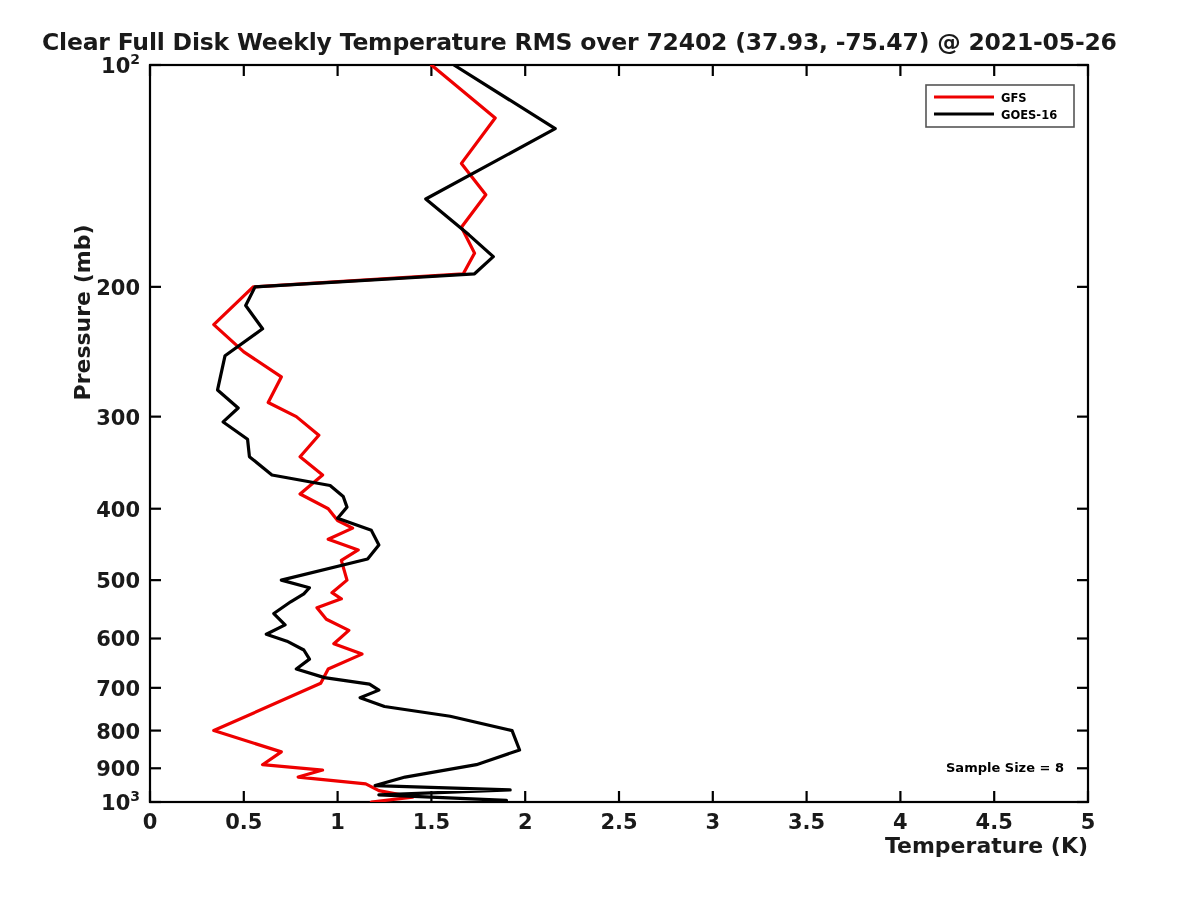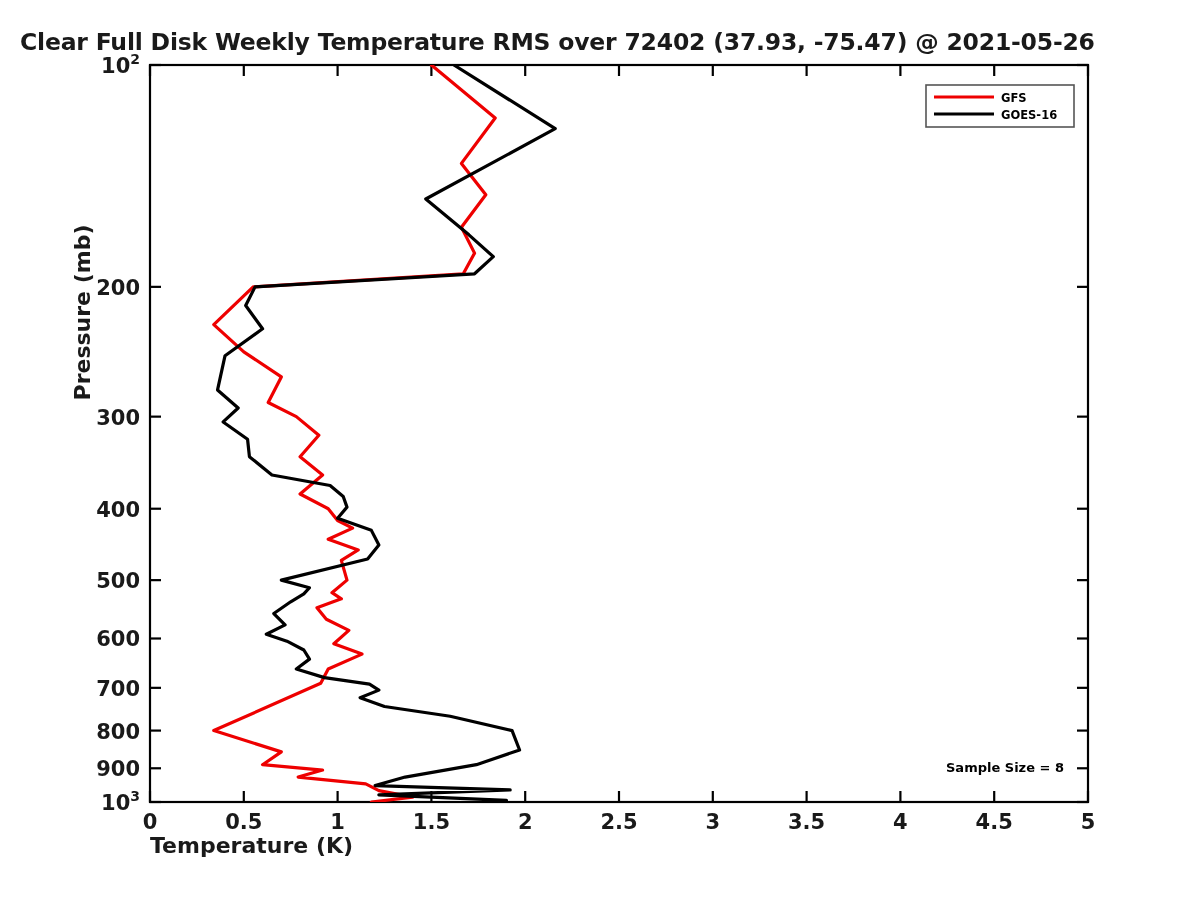--- a/index.html
+++ b/index.html
@@ -4,33 +4,33 @@
 <style>
   html,body{margin:0;padding:0;}
   body{
     width:1200px;height:900px;
     background:#ffffff;
     font-family:"DejaVu Sans","Liberation Sans",sans-serif;
     overflow:hidden;
   }
   #figure{position:relative;width:1200px;height:900px;}
   #plot-title{
-    position:absolute;left:20px;top:28px;
+    position:absolute;left:42px;top:28px;
     font-size:23.5px;font-weight:bold;color:#1a1a1a;
     white-space:nowrap;letter-spacing:-0.2px;
   }
   #chart-svg{position:absolute;left:0;top:0;}
   #ylabel{
     position:absolute;left:-48px;top:300px;width:260px;
     transform:rotate(-90deg);transform-origin:center center;
     text-align:center;font-size:22px;font-weight:bold;color:#1a1a1a;
   }
   #xlabel{
     position:absolute;left:150px;top:833px;width:938px;
-    text-align:left;font-size:22px;font-weight:bold;color:#1a1a1a;
+    text-align:right;font-size:22px;font-weight:bold;color:#1a1a1a;
   }
   .tick-text{font-size:21px;font-weight:bold;fill:#1a1a1a;
     font-family:"DejaVu Sans","Liberation Sans",sans-serif;}
   .tick-sup{font-size:14px;font-weight:bold;fill:#1a1a1a;}
   .legend-text{font-size:11.5px;font-weight:bold;fill:#000;
     font-family:"DejaVu Sans","Liberation Sans",sans-serif;}
   .annot-text{font-size:13px;font-weight:bold;fill:#000;
     font-family:"DejaVu Sans","Liberation Sans",sans-serif;}
 </style>
 </head>

